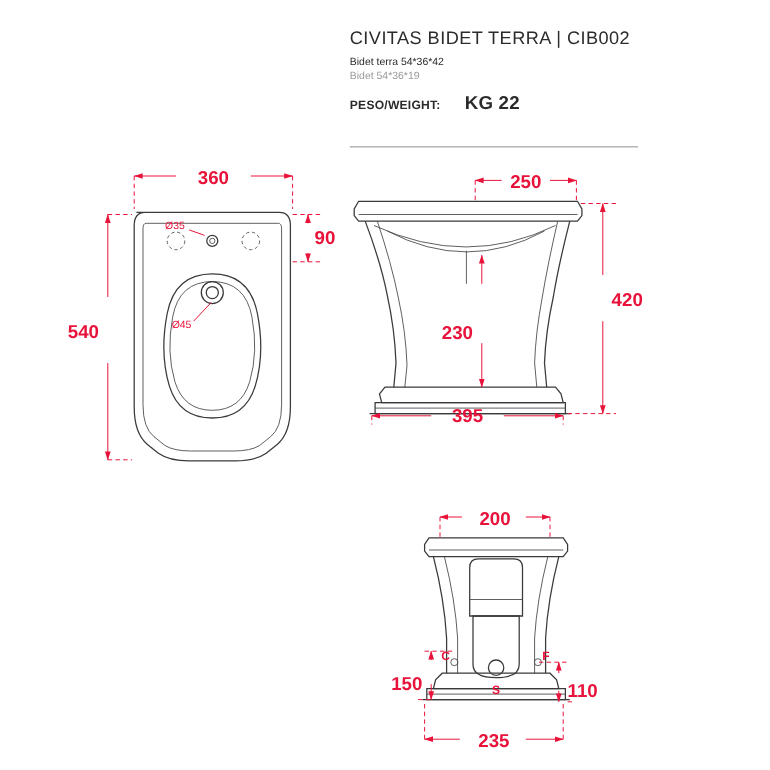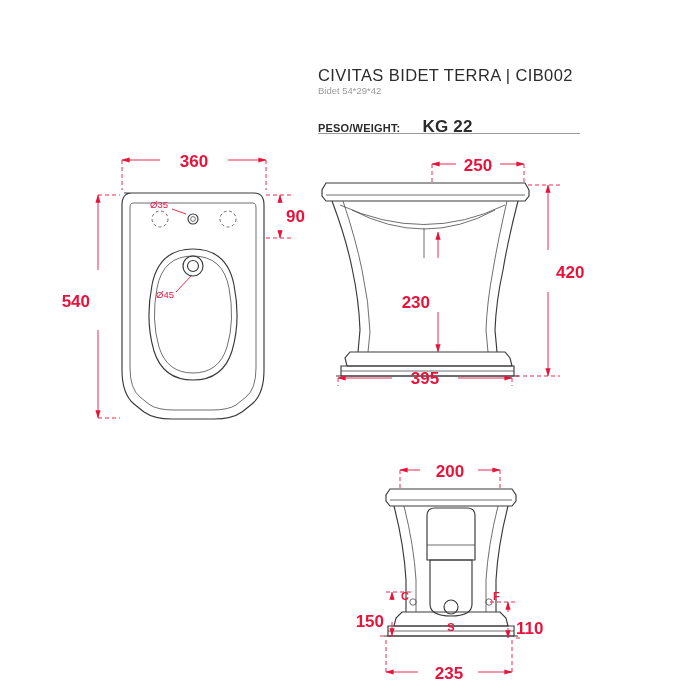--- a/index.html
+++ b/index.html
@@ -27,34 +27,33 @@
     left: 318px;
     top: 26px;
     width: 360px;
   }
   .title {
     font-size: 16.5px;
     letter-spacing: 0.4px;
     color: #2b2b2b;
     font-weight: 400;
     white-space: nowrap;
-    margin-top: 40px;
   }
   .subtitle {
     font-size: 9.5px;
     color: #2b2b2b;
     margin-top: 6px;
     line-height: 1.35;
   }
   .subtitle.alt {
     color: #9a9a9a;
     margin-top: 0;
   }
   .weight-row {
-    margin-top: 19px;
+    margin-top: 7px;
     display: flex;
     align-items: baseline;
     gap: 22px;
   }
   .weight-label {
     font-size: 11px;
     font-weight: bold;
     color: #2b2b2b;
     letter-spacing: 0.2px;
   }
@@ -101,21 +100,22 @@
   }
   .arrowfill { fill: #e8133a; }
 </style>
 </head>
 <body>
 
 <div class="page">
 
   <div class="header">
     <div class="title">CIVITAS BIDET TERRA  | CIB002</div>
-    <div class="subtitle alt">Bidet 54*29*42</div>
+    <div class="subtitle">Bidet terra 54*36*42</div>
+    <div class="subtitle alt">Bidet 54*36*19</div>
     <div class="weight-row">
       <span class="weight-label">PESO/WEIGHT:</span>
       <span class="weight-value">KG 22</span>
     </div>
   </div>
   <div class="header-rule"></div>
 
   <svg class="layer" viewBox="0 0 700 700">
     <defs>
       <marker id="arrR" markerWidth="9" markerHeight="7" refX="8.5" refY="3.5" orient="auto">

